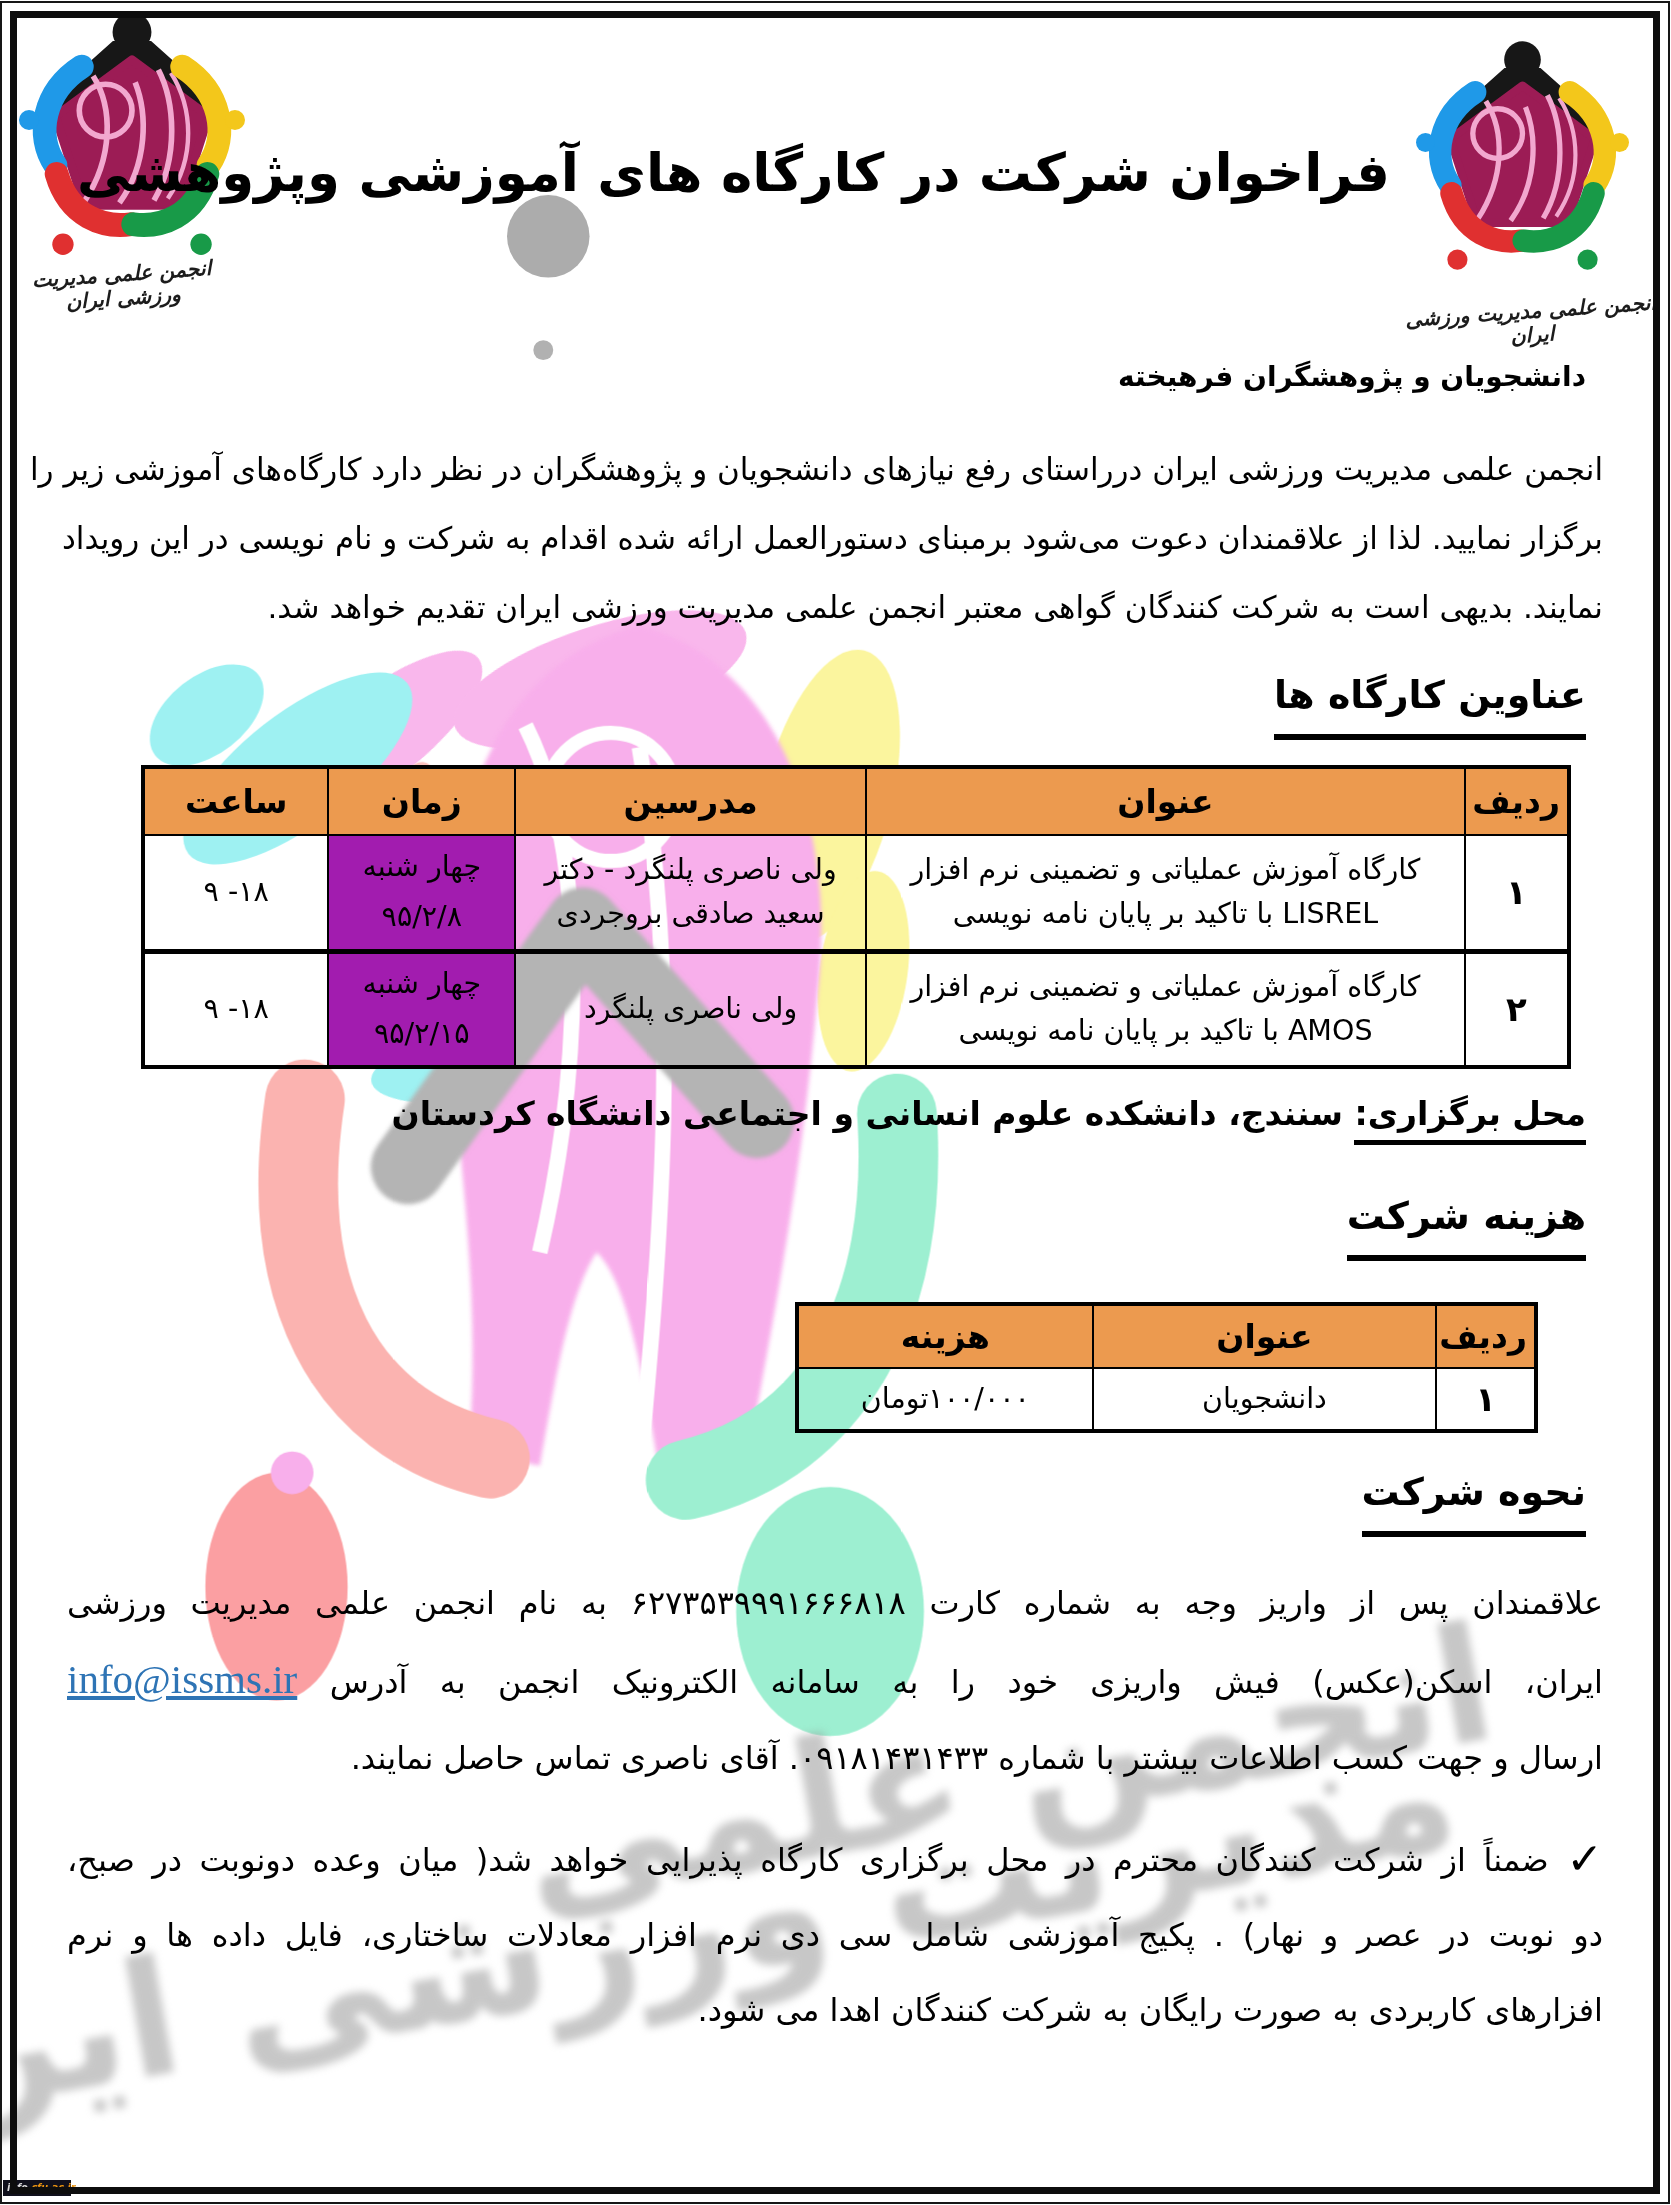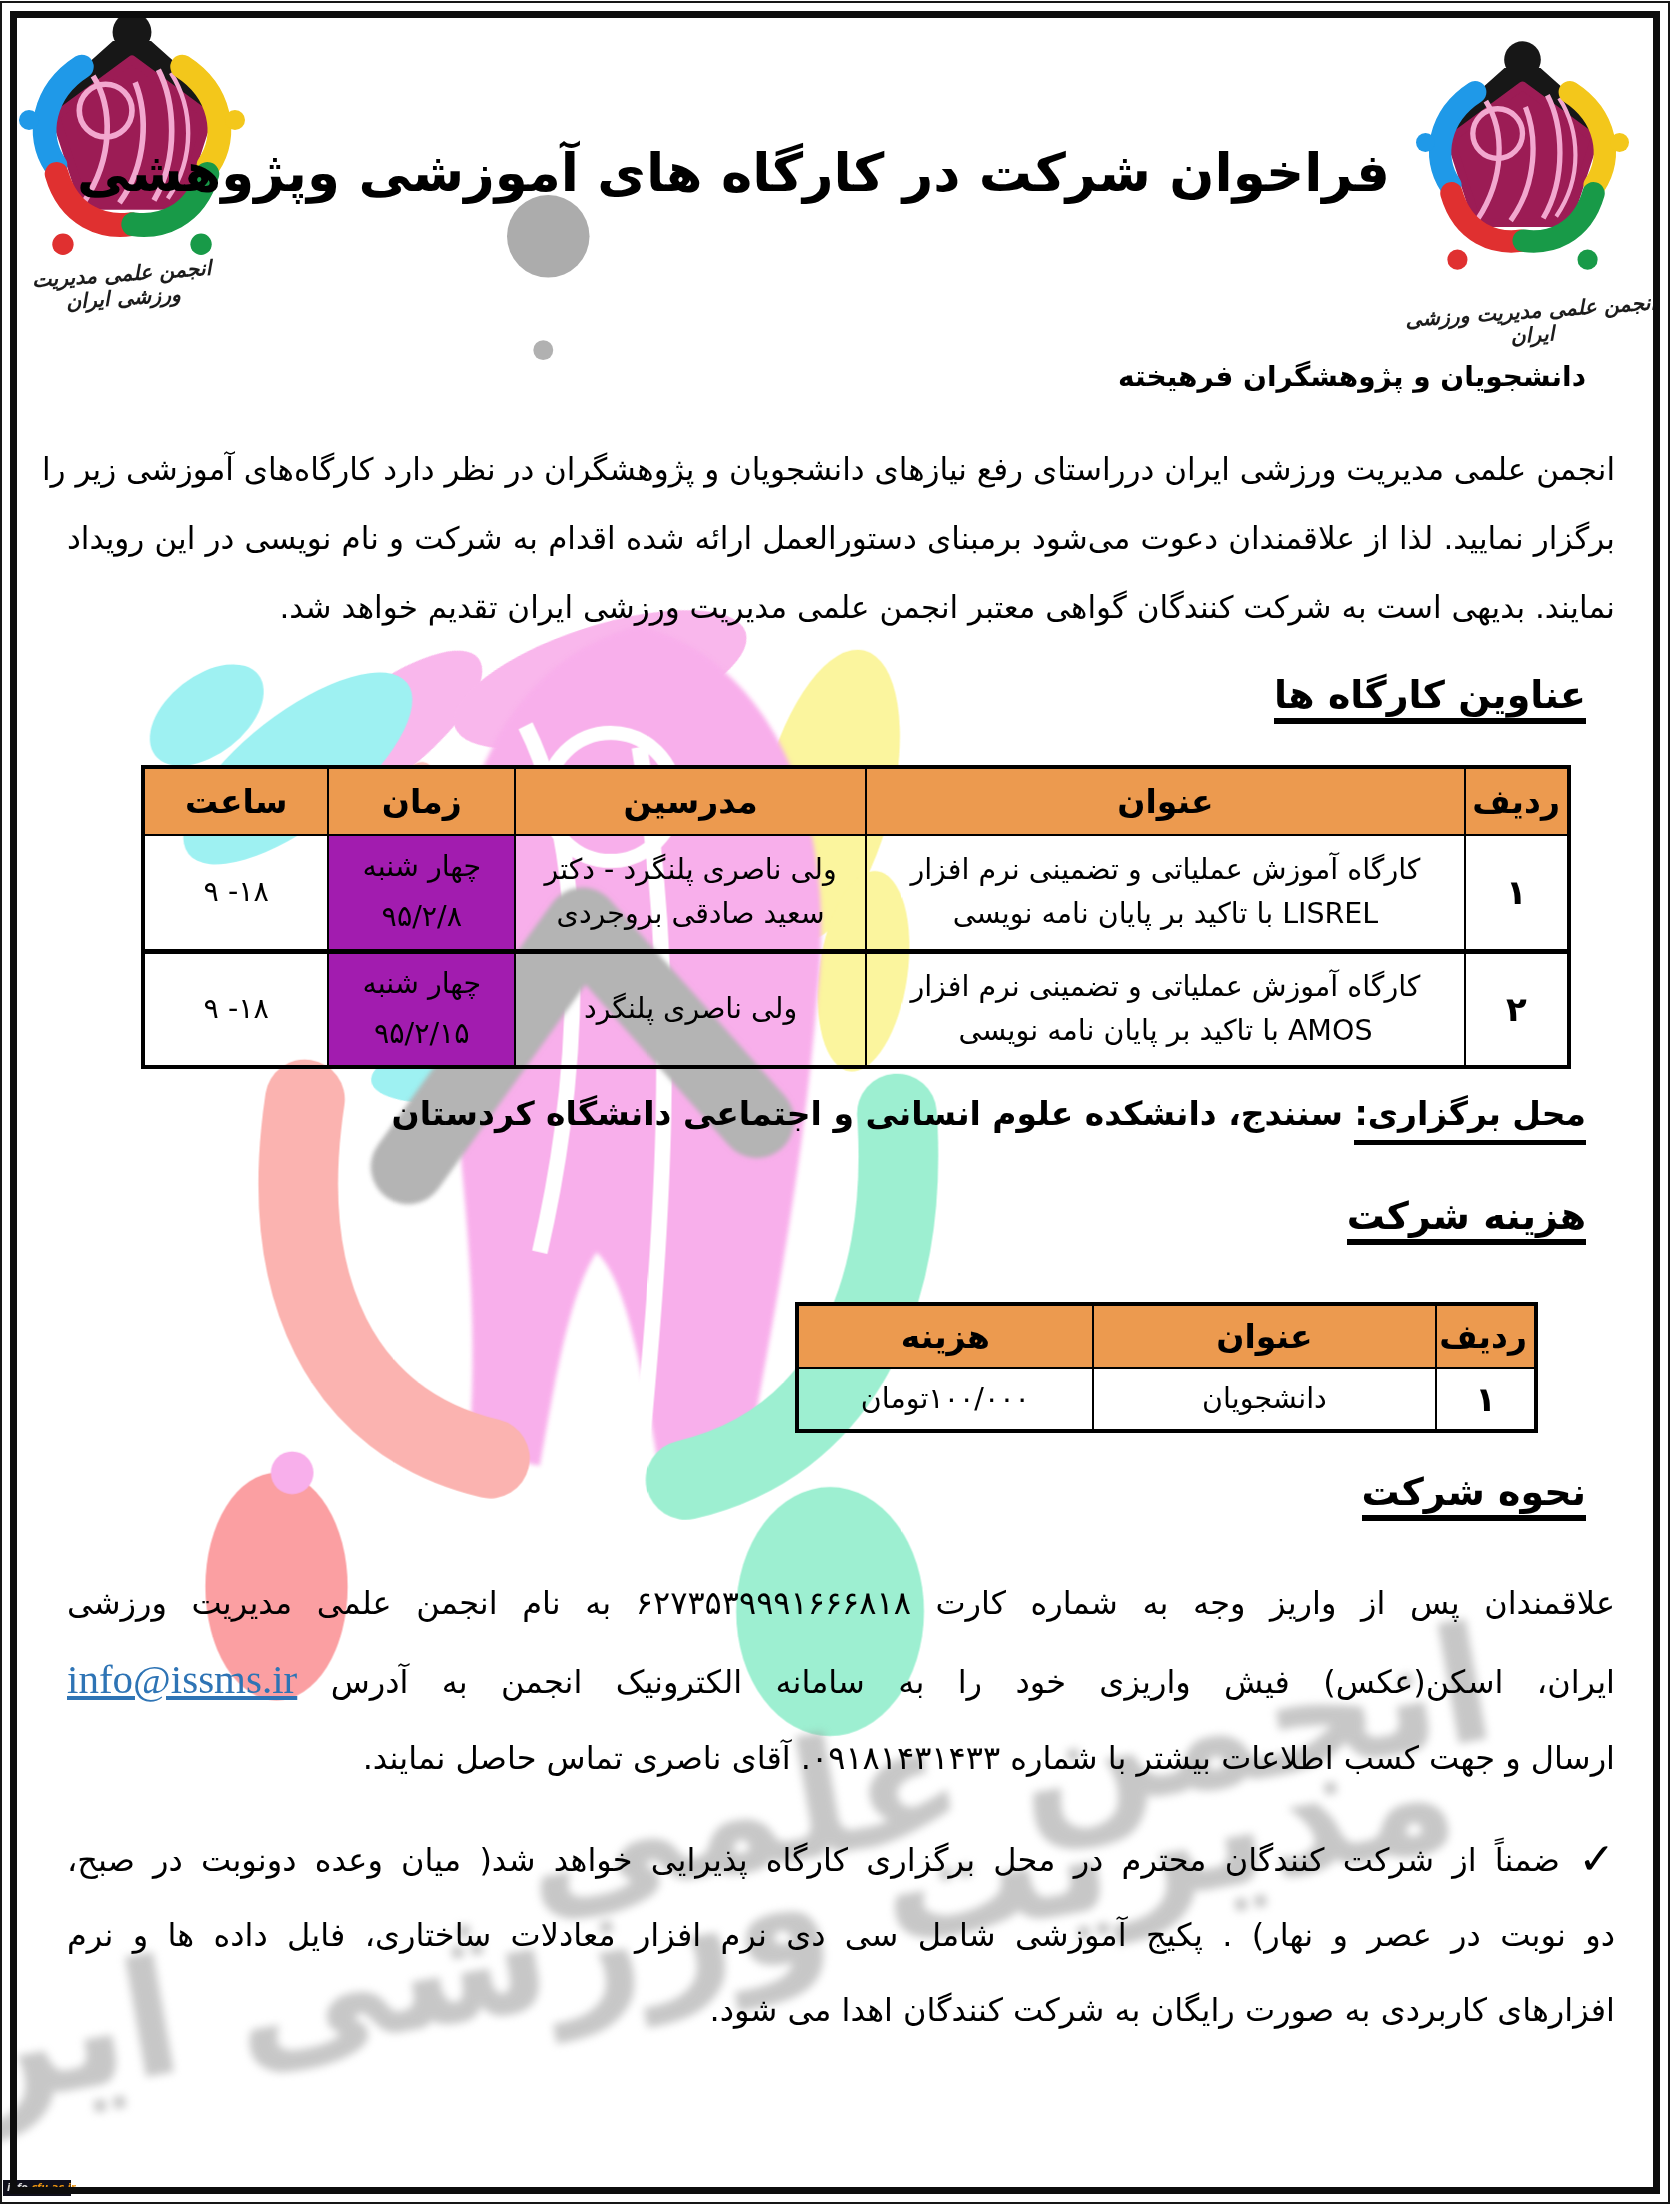--- a/index.html
+++ b/index.html
@@ -25,26 +25,26 @@
   .caption-right{left:1400px;top:299px;width:265px;}
 
   .page-title{
     position:absolute;top:142px;left:181px;right:281px;text-align:center;
     font-size:53px;font-weight:bold;white-space:nowrap;
   }
 
   .h-block{position:absolute;right:85px;font-weight:bold;}
   .intro-heading{top:360px;font-size:28px;}
   .section-heading{font-size:38px;}
-  .h-underline{display:inline-block;padding-bottom:1px;border-bottom:6.4px solid #000;margin-left:44px;}
+  .h-underline{display:inline-block;padding-bottom:17px;border-bottom:6.4px solid #000;margin-left:44px;}
   .ws-heading{top:673px;}
   .fee-heading{top:1194px;}
   .reg-heading{top:1470px;}
 
-  .para{position:absolute;right:56px;left:68px;font-size:31px;line-height:69px;}
+  .para{position:absolute;right:68px;left:68px;font-size:31px;line-height:69px;}
   .para .line{text-align:justify;text-align-last:justify;white-space:nowrap;}
   .para .line.last{text-align:right;text-align-last:right;}
   .intro-para{top:435px;}
   .reg-para{top:1565px;font-size:32px;line-height:76px;}
   .notes-para{top:1818px;font-size:32px;line-height:75px;}
 
   table{border-collapse:collapse;position:absolute;table-layout:fixed;background:transparent;}
   .ws-table{top:765px;right:100px;width:1430px;}
   .fee-table{top:1302px;right:133px;width:743px;}
   th,td{border:2.8px solid #000;text-align:center;vertical-align:middle;padding:2.8px 7.1px;}

